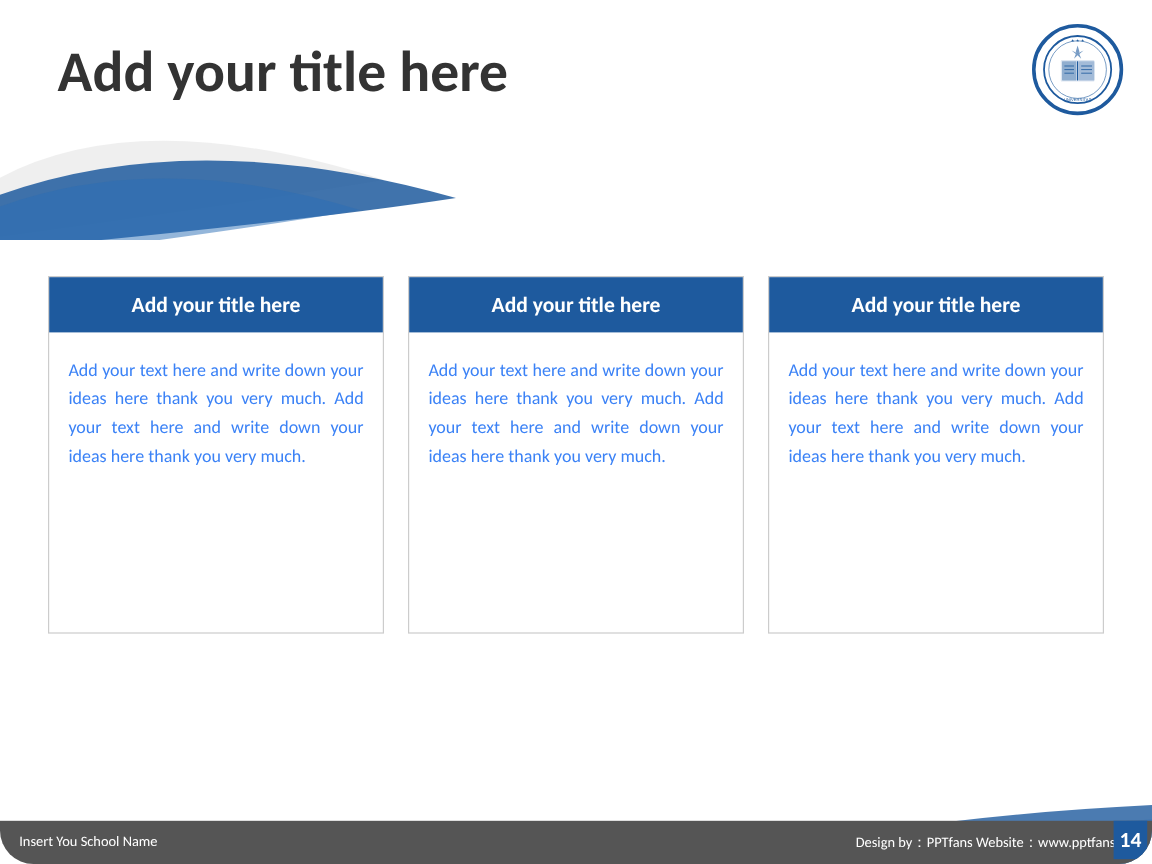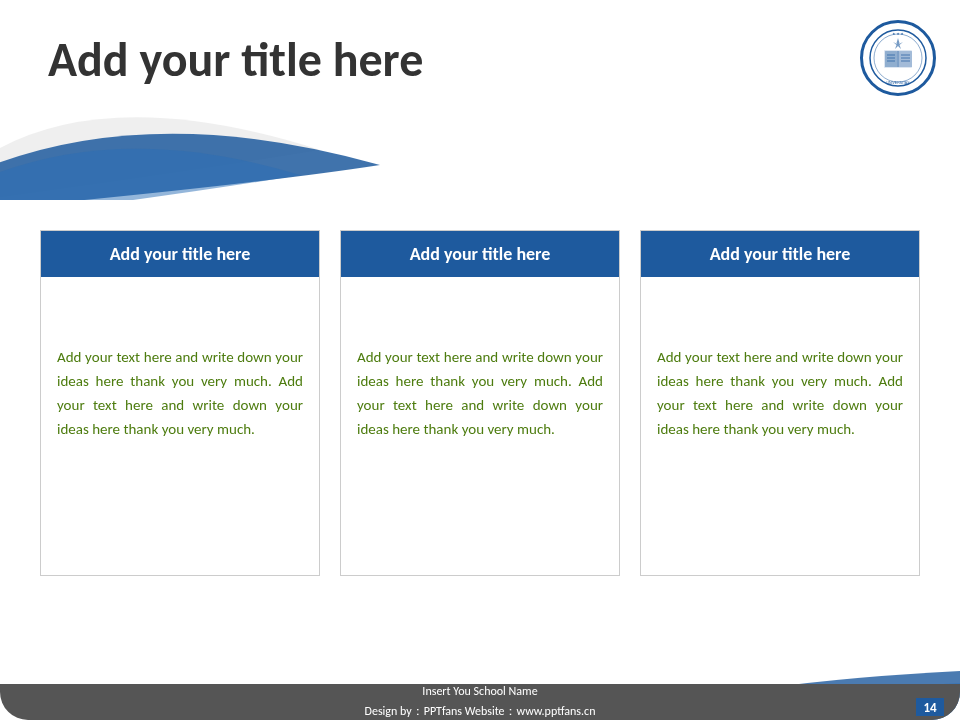--- a/index.html
+++ b/index.html
@@ -84,25 +84,24 @@
       color: #ffffff;
       padding: 12px 16px;
       font-size: 18px;
       font-weight: bold;
       text-align: center;
     }
 
     .card-body {
       padding: 20px 16px;
       font-size: 15px;
-      color: #4d7c0f;
+      color: #3b82f6;
       text-align: justify;
       line-height: 1.6;
       min-height: 250px;
-      margin-top: 48px;
     }
 
     
     .bottom-decoration {
       position: absolute;
       bottom: 0;
       left: 0;
       width: 100%;
       height: 60px;
       pointer-events: none;
@@ -113,46 +112,45 @@
       position: absolute;
       bottom: 0;
       left: 0;
       right: 0;
       height: 36px;
       background: #555555;
       display: flex;
       align-items: center;
       justify-content: space-between;
       padding: 0 16px;
-      flex-direction: column;
     }
 
     .bottom-left-text {
       color: #ffffff;
       font-size: 12px;
     }
 
     .bottom-right-text {
       color: #ffffff;
       font-size: 12px;
     }
 
     .page-number {
       background: #1e5a9e;
       color: #ffffff;
       width: 28px;
-      height: 18px;
+      height: 32px;
       display: flex;
       align-items: center;
       justify-content: center;
-      font-size: 13px;
+      font-size: 18px;
       font-weight: bold;
       position: absolute;
       bottom: 4px;
-      right: 16px;
+      right: 4px;
     }
   </style>
 </head>
 <body>
 
 <div class="slide">
 
   <svg class="top-decoration" viewBox="0 0 960 200" xmlns="http://www.w3.org/2000/svg">
 
     <path d="M -20 160 Q 100 80 320 150 Q 200 170 -20 200 Z" fill="#e0e0e0" opacity="0.5"></path>

